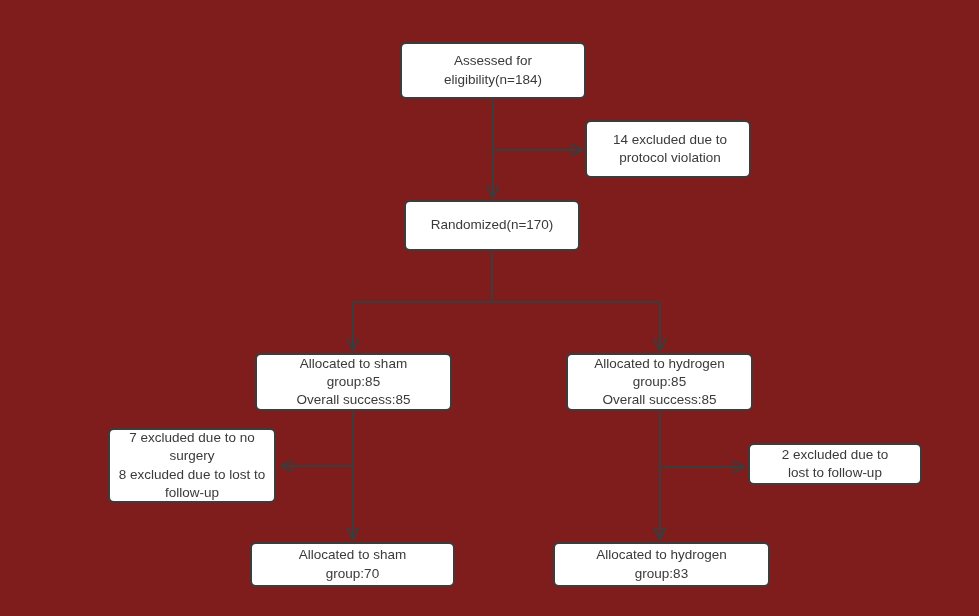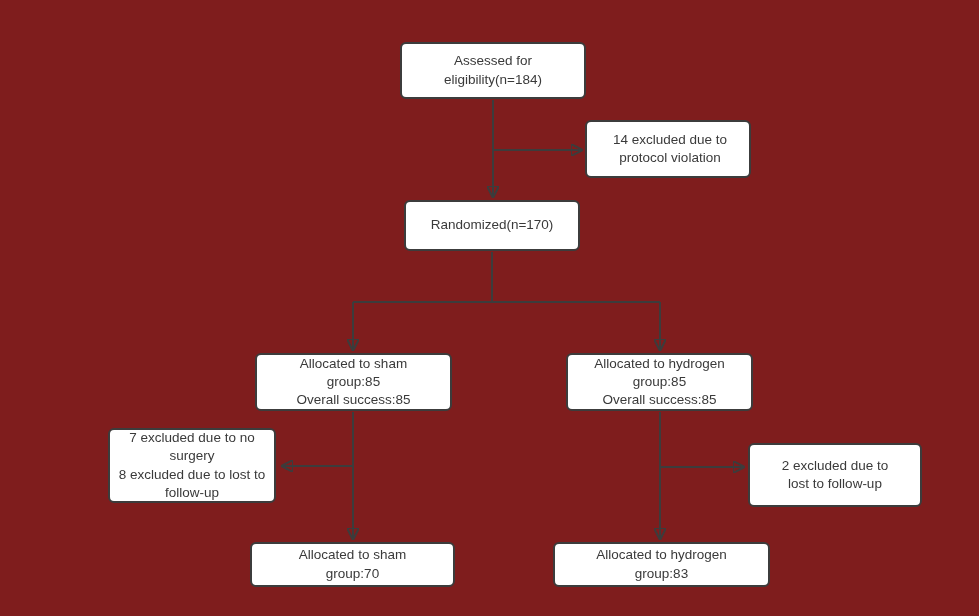--- a/index.html
+++ b/index.html
@@ -43,21 +43,21 @@
     white-space: pre-line;
     padding: 2px 6px;
   }
   
   .node-assessed          { left: 400px; top: 42px;  width: 186px; height: 57px; }
   .node-excluded-protocol { left: 585px; top: 120px; width: 166px; height: 58px; padding-left: 10px; }
   .node-randomized        { left: 404px; top: 200px; width: 176px; height: 51px; text-align: center; }
   .node-allocated-sham    { left: 255px; top: 353px; width: 197px; height: 58px; }
   .node-allocated-hydrogen{ left: 566px; top: 353px; width: 187px; height: 58px; }
   .node-excluded-sham     { left: 71px;  top: 428px; width: 168px; height: 75px; margin-left: 37px; }
-  .node-excluded-hydrogen { left: 748px; top: 443px; width: 174px; height: 64px; }
+  .node-excluded-hydrogen { left: 748px; top: 443px; width: 174px; height: 42px; }
   .node-final-sham        { left: 250px; top: 542px; width: 205px; height: 45px; }
   .node-final-hydrogen    { left: 553px; top: 542px; width: 217px; height: 45px; }
 </style>
 </head>
 <body>
 
 <div class="stage">
 
   <svg class="connectors" viewBox="0 0 979 616" xmlns="http://www.w3.org/2000/svg">
     <defs>

